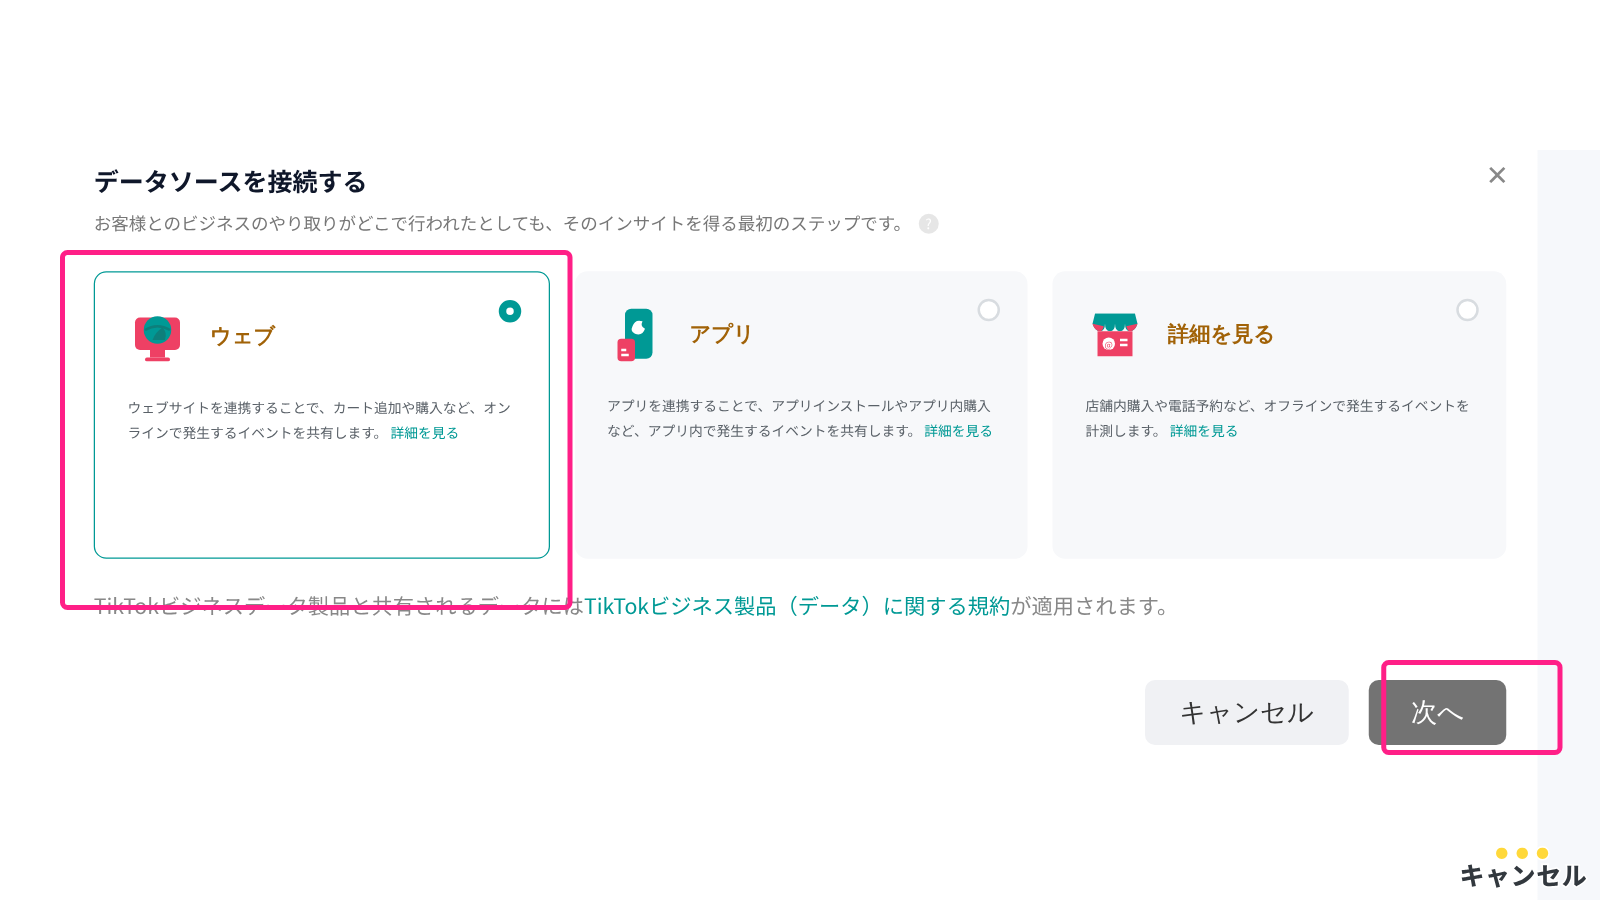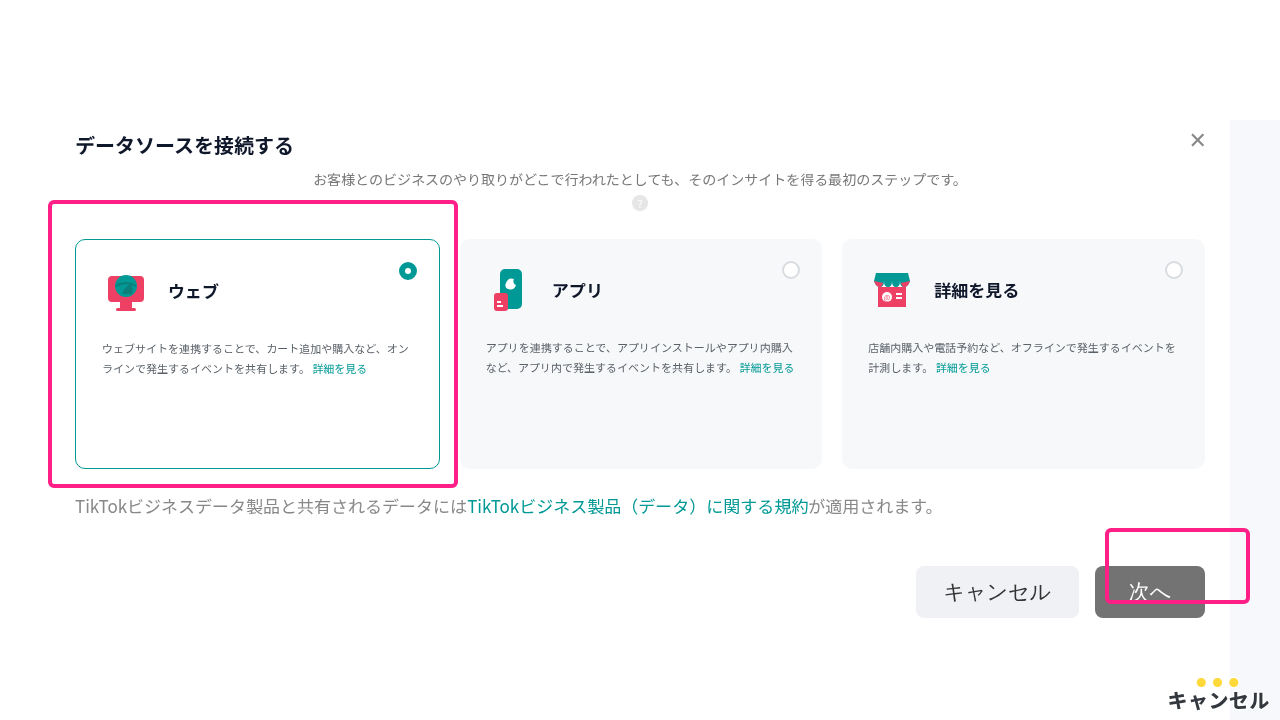--- a/index.html
+++ b/index.html
@@ -34,21 +34,20 @@
     color: #0f172a;
     padding: 30px 20px 10px 20px;
   }
   .subtitle {
     font-size: 14px;
     color: #777;
     padding: 0 20px 28px 20px;
     display: flex;
     align-items: center;
     gap: 6px;
-    flex-direction: column;
   }
   .help {
     display: inline-flex;
     width: 16px; height: 16px;
     border-radius: 50%;
     background: #e6e6e6;
     color: #fff;
     font-size: 11px;
     align-items: center;
     justify-content: center;
@@ -85,21 +84,22 @@
   }
   .card-head {
     display: flex;
     align-items: center;
     gap: 18px;
     margin-bottom: 24px;
   }
   .card-title {
     font-size: 17px;
     font-weight: 700;
-    color: #0f172a;
+    color: #a16207;
+    font-family: Liberation Mono, monospace;
   }
   .card-desc {
     font-size: 11px;
     color: #5a6168;
     line-height: 1.85;
   }
   .link {
     color: #009995;
     cursor: pointer;
   }

